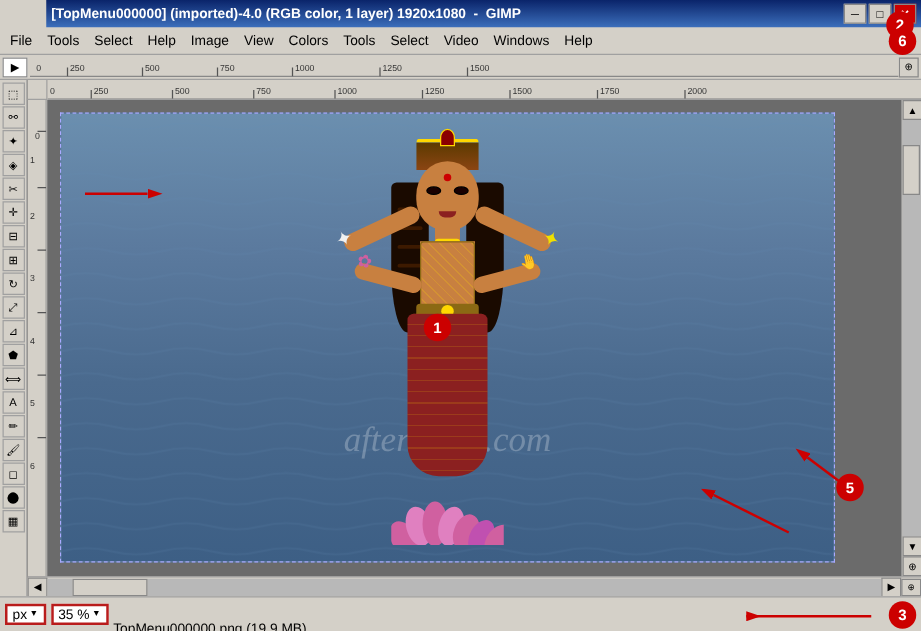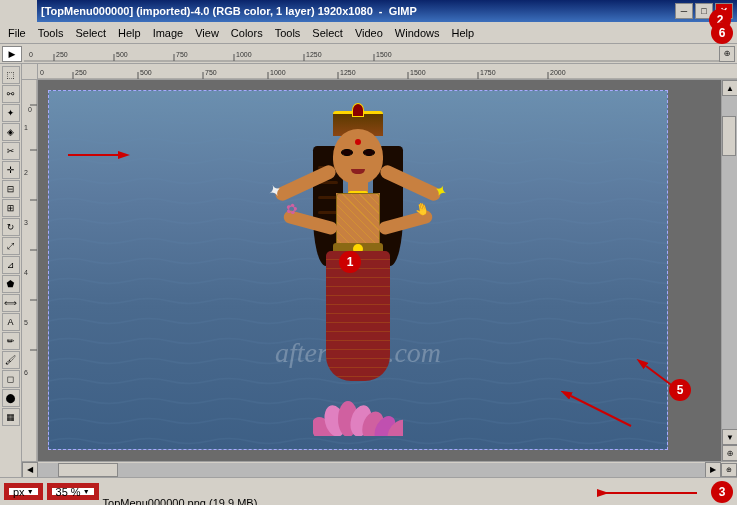--- a/index.html
+++ b/index.html
@@ -258,21 +258,21 @@
       background: #d4d0c8;
       border-top: 1px solid #a0a0a0;
       display: flex;
       align-items: center;
       padding: 0 4px;
       gap: 4px;
     }
     .status-dropdown {
       height: 17px;
       background: white;
-      border: 5px solid #b91c1c;
+      border: 2px solid #b91c1c;
       padding: 0 4px;
       font-size: 11px;
       display: flex;
       align-items: center;
       gap: 2px;
       cursor: pointer;
     }
     .status-dropdown::after {
       content: '▼';
       font-size: 7px;

